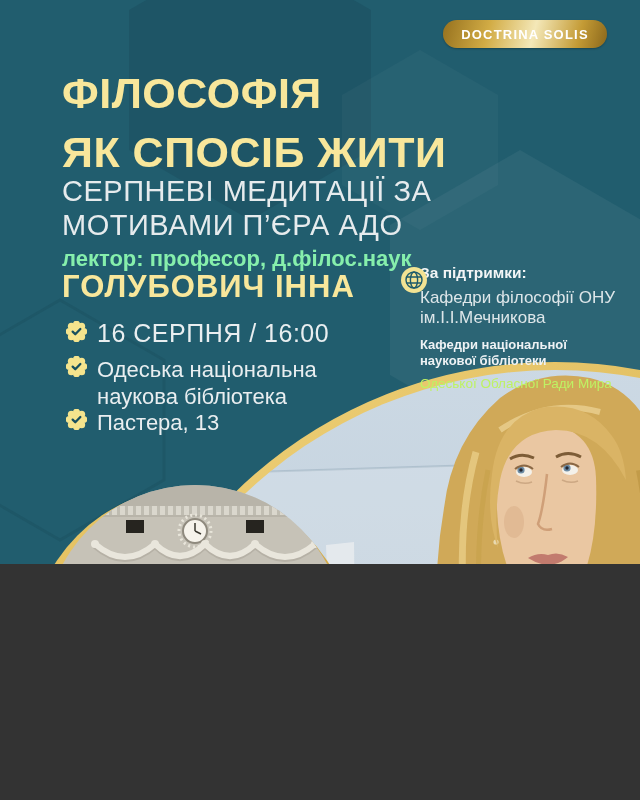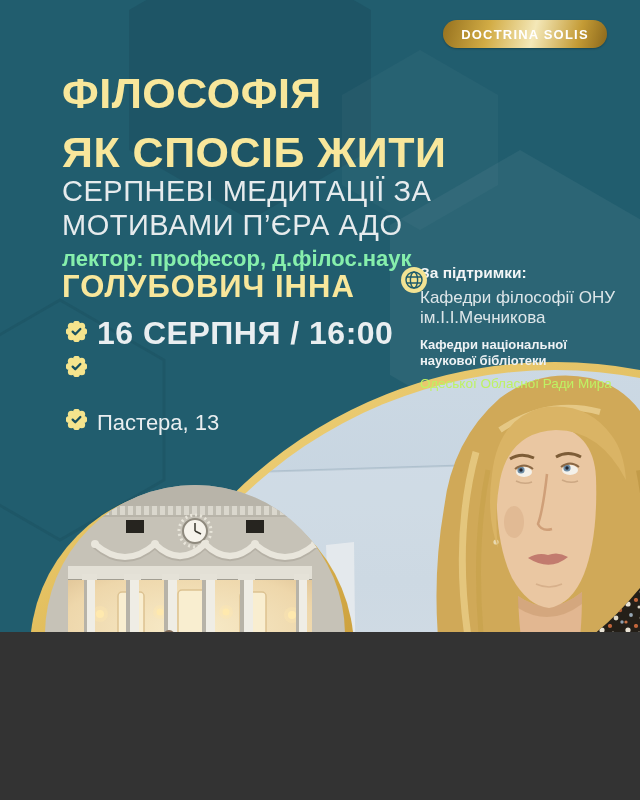--- a/index.html
+++ b/index.html
@@ -1,37 +1,37 @@
 <!DOCTYPE html>
 <html><head>
 <meta charset="utf-8">
 <style>
   html,body{margin:0;padding:0;background:#333;}
   .poster{
-    position:relative;width:640px;height:632px;overflow:hidden;
+    position:relative;width:640px;height:564px;overflow:hidden;
     background:#215d6e;
     font-family:"Liberation Sans","DejaVu Sans",sans-serif;
   }
   .art{position:absolute;left:0;top:0;z-index:1;}
   .txt{position:absolute;z-index:2;margin-top:16px;}
   .badge{
     position:absolute;left:443px;top:20px;width:164px;height:28px;z-index:2;
     border-radius:15px;display:flex;align-items:center;justify-content:center;
     background:linear-gradient(105deg,#96711e 0%,#d2ac45 28%,#f4e8b8 55%,#c49b35 82%,#8a671b 100%);
     box-shadow:0 1px 2px rgba(0,0,0,.25);
   }
   .badge span{color:#ffffff;font-size:13px;font-weight:800;letter-spacing:1.2px;}
   .title{left:62px;top:48px;color:#f8e79b;font-weight:800;font-size:43px;line-height:59px;letter-spacing:.5px;}
   .subtitle{left:62px;top:158px;color:#e6ebed;font-weight:400;font-size:29px;line-height:34px;letter-spacing:.5px;}
   .lect-intro{left:62px;top:230px;color:#86efac;font-weight:700;font-size:22px;}
   .lect-name{left:62px;top:253px;color:#f8e79b;font-weight:800;font-size:31px;letter-spacing:1px;}
   .item{position:absolute;z-index:2;display:flex;align-items:flex-start;}
   .seal{width:21px;height:21px;flex:0 0 21px;margin-right:10px;}
   .item-text{color:#e9eef0;}
-  .item-big{font-size:32px;font-weight:700;letter-spacing:.5px;line-height:25px;}
+  .item-big{font-size:25px;font-weight:400;letter-spacing:.5px;line-height:25px;}
   .item-small{font-size:22px;font-weight:400;line-height:27px;}
   .support{position:absolute;left:400px;top:264px;z-index:2;}
   .globe{position:absolute;left:0;top:2px;width:28px;height:28px;}
   .support .col{margin-left:20px;}
   .sup-head{color:#f2f5f6;font-size:15.5px;font-weight:700;margin:0 0 6px 0;}
   .sup-l1{color:#dde6e9;font-size:17px;line-height:20px;font-weight:400;margin-bottom:9px;}
   .sup-l2{color:#eef2f4;font-size:13px;line-height:16px;font-weight:700;margin-bottom:7px;}
   .sup-l3{color:#bef264;font-size:13.5px;line-height:16px;font-weight:400;}
 </style>
 </head>
@@ -338,20 +338,24 @@
           <circle cx="3.6" cy="12" r="4"></circle>
           <circle cx="20.4" cy="12" r="4"></circle>
         <circle cx="6.1" cy="6.1" r="4"></circle>
           <circle cx="17.9" cy="6.1" r="4"></circle>
           <circle cx="6.1" cy="17.9" r="4"></circle>
           <circle cx="17.9" cy="17.9" r="4"></circle>
         <circle cx="12" cy="12" r="8.4"></circle>
       </g>
       <path d="M7.6 12.2 L10.6 15.2 L16.4 9.2" stroke="#174f5e" stroke-width="2.6" fill="none" stroke-linecap="round" stroke-linejoin="round"></path>
     </svg>
+    <div class="item-text item-small">
+      <div>Одеська національна</div>
+      <div>наукова бібліотека</div>
+    </div>
   </div>
 
   <div class="item" style="left:66px;top:409px;">
     <svg class="seal" viewBox="0 0 24 24">
       <g fill="#f5e48d">
         <circle cx="12" cy="3.6" r="4"></circle>
           <circle cx="12" cy="20.4" r="4"></circle>
           <circle cx="3.6" cy="12" r="4"></circle>
           <circle cx="20.4" cy="12" r="4"></circle>
         <circle cx="6.1" cy="6.1" r="4"></circle>

